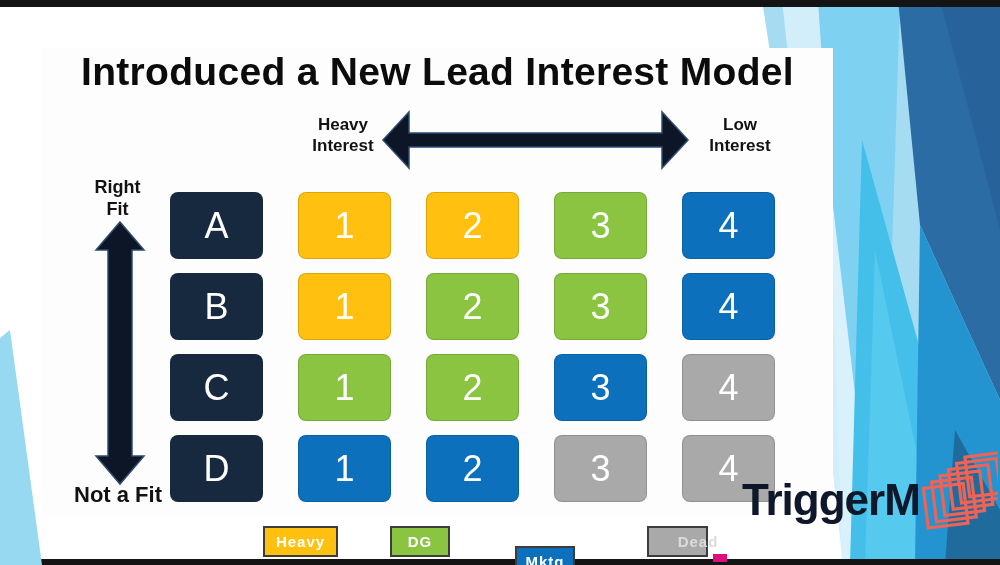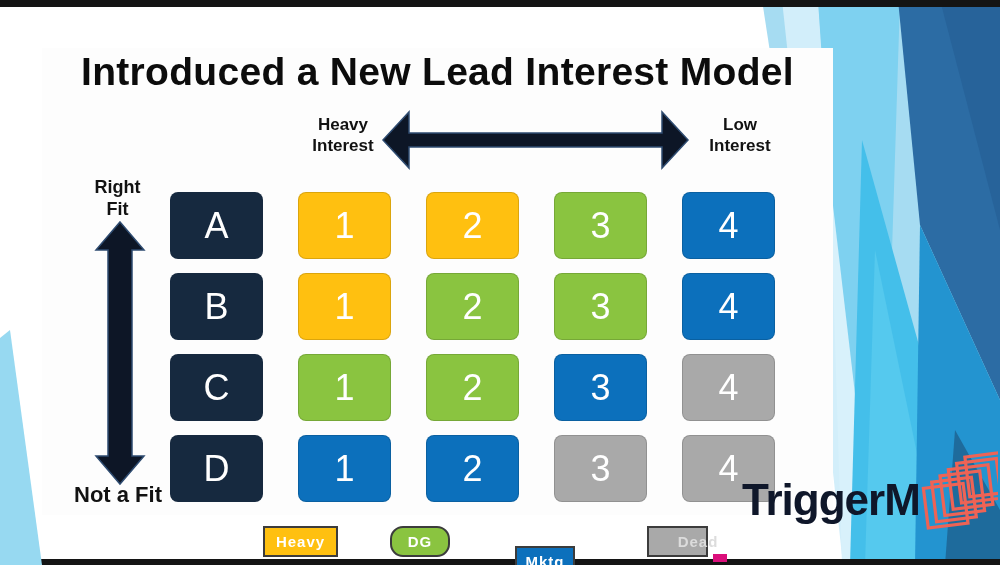--- a/index.html
+++ b/index.html
@@ -124,21 +124,21 @@
         <div class="rlabel" style="background: rgb(22, 41, 63);">D</div>
         <div class="cell" style="background: rgb(12, 112, 188); color: rgb(255, 255, 255);">1</div>
         <div class="cell" style="background: rgb(12, 112, 188); color: rgb(255, 255, 255);">2</div>
         <div class="cell" style="background: rgb(169, 169, 169); color: rgb(255, 255, 255);">3</div>
         <div class="cell" style="background: rgb(169, 169, 169); color: rgb(255, 255, 255);">4</div>
       </div>
     </div>
 
   <div id="legend">
       <div class="legend-item" style="left: 263px; width: 75px; background: rgb(255, 192, 16); color: rgb(255, 255, 255);">Heavy</div>
-      <div class="legend-item" style="left: 390px; width: 60px; background: rgb(138, 196, 64); color: rgb(255, 255, 255); border-radius: 13px;">DG</div>
+      <div class="legend-item" style="left: 390px; width: 60px; background: rgb(138, 196, 64); color: rgb(255, 255, 255);">DG</div>
       <div class="legend-item" style="left: 515px; width: 60px; background: rgb(12, 112, 188); color: rgb(255, 255, 255); margin-top: 20px;">Mktg</div>
       <div class="legend-item" style="left: 647px; width: 61px; background: rgb(169, 169, 169); color: rgb(220, 220, 220); padding-left: 41px;">Dead</div>
     </div>
 
   <div class="abs" id="brand-name">TriggerM</div>
   <svg class="abs" style="left:920px;top:448px;width:78px;height:86px" viewBox="0 0 78 86">
     <g id="cube-stack" transform="rotate(-7 39 43)" fill="none" stroke="#EE6355" stroke-width="3.2">
       <rect x="4" y="36" width="40" height="40"></rect>
       <rect x="13" y="30.8" width="40" height="40"></rect>
       <rect x="22" y="25.6" width="40" height="40"></rect>

